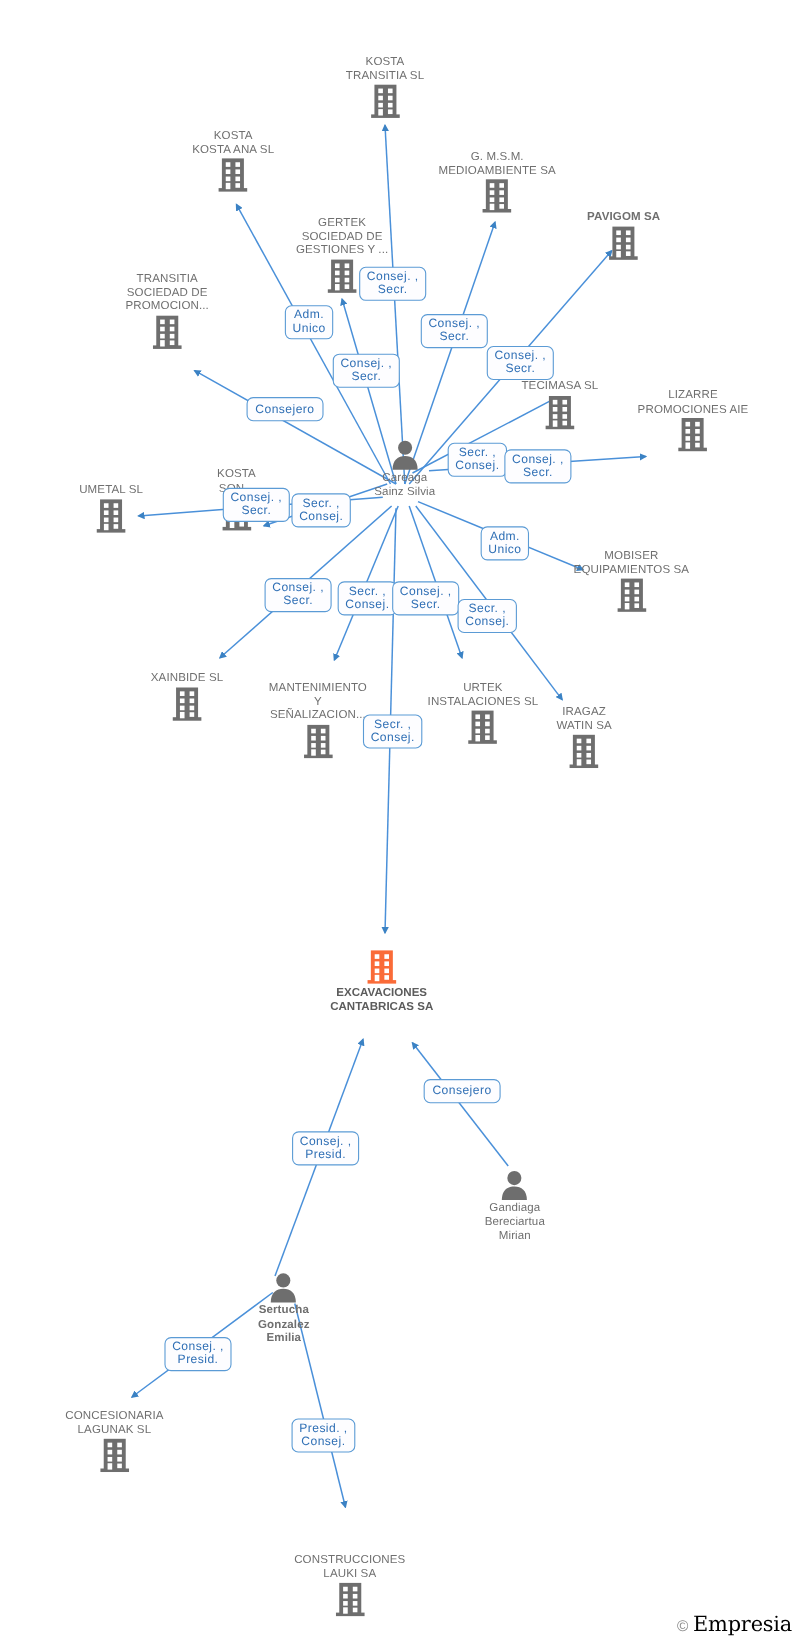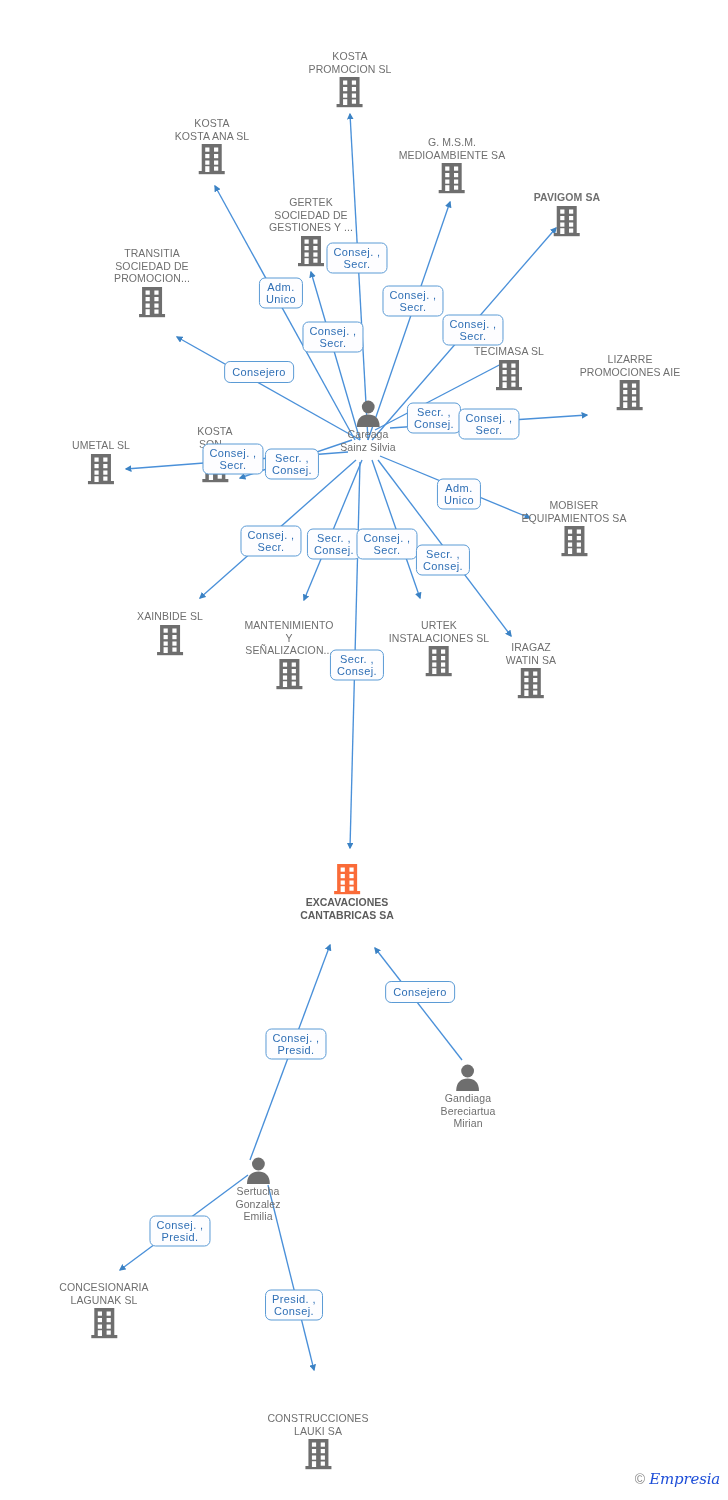--- a/index.html
+++ b/index.html
@@ -68,24 +68,23 @@
   }
   #watermark {
     position: absolute;
     right: 8px;
     bottom: 12px;
     font-size: 15px;
     color: #8a8a8a;
     white-space: nowrap;
   }
   #watermark .brand {
-    color: #1d4ed8;
+    color: #000000;
     font-family: "DejaVu Serif", serif;
-    font-style: italic;
-    font-size: 15px;
+    font-size: 19px;
     letter-spacing: -.2px;
   }
   #watermark .copy {
     font-size: 14px;
     color: #8a8a8a;
   }
 </style>
 </head>
 <body>
 
@@ -118,21 +117,21 @@
         <line x1="250" y1="1160" x2="330" y2="945" stroke="#4a90d9" stroke-width="1.35" marker-end="url(#arrow)"></line>
         <line x1="248" y1="1175" x2="120" y2="1270" stroke="#4a90d9" stroke-width="1.35" marker-end="url(#arrow)"></line>
         <line x1="268" y1="1185" x2="314" y2="1370" stroke="#4a90d9" stroke-width="1.35" marker-end="url(#arrow)"></line>
       </g>
   </svg>
 
   <div id="nodes">
       <div class="node" style="left: 350px; top: 50px;">
         <div class="node-label">
           <div>KOSTA</div>
-          <div>PROMOCION SL</div>
+          <div>TRANSITIA SL</div>
         </div>
         <div>
           <svg class="node-icon" width="28" height="34" viewBox="0 0 28 34">
             <rect x="4" y="2" width="20" height="28" fill="#6e6e6e"></rect>
             <rect x="1" y="29" width="26" height="3.2" fill="#6e6e6e"></rect>
             <g fill="#ffffff">
               <rect x="7.5" y="5.5" width="4.2" height="4.2"></rect>
               <rect x="16.3" y="5.5" width="4.2" height="4.2"></rect>
               <rect x="7.5" y="12" width="4.2" height="4.2"></rect>
               <rect x="16.3" y="12" width="4.2" height="4.2"></rect>
@@ -491,21 +490,21 @@
             <circle cx="15" cy="9" r="6.4" fill="#6e6e6e"></circle>
             <path d="M3.6 29 C3.6 20.2 8.6 16.6 15 16.6 C21.4 16.6 26.4 20.2 26.4 29 Z" fill="#6e6e6e"></path>
           </svg>
         </div>
         <div class="node-label">
           <div>Gandiaga</div>
           <div>Bereciartua</div>
           <div>Mirian</div>
         </div>
       </div>
-      <div class="node" style="left: 258px; top: 1155px;">
+      <div class="node" style="left: 258px; top: 1155px; font-weight: bold;">
         <div>
           <svg class="node-icon" width="30" height="30" viewBox="0 0 30 30">
             <circle cx="15" cy="9" r="6.4" fill="#6e6e6e"></circle>
             <path d="M3.6 29 C3.6 20.2 8.6 16.6 15 16.6 C21.4 16.6 26.4 20.2 26.4 29 Z" fill="#6e6e6e"></path>
           </svg>
         </div>
         <div class="node-label">
           <div>Sertucha</div>
           <div>Gonzalez</div>
           <div>Emilia</div>

